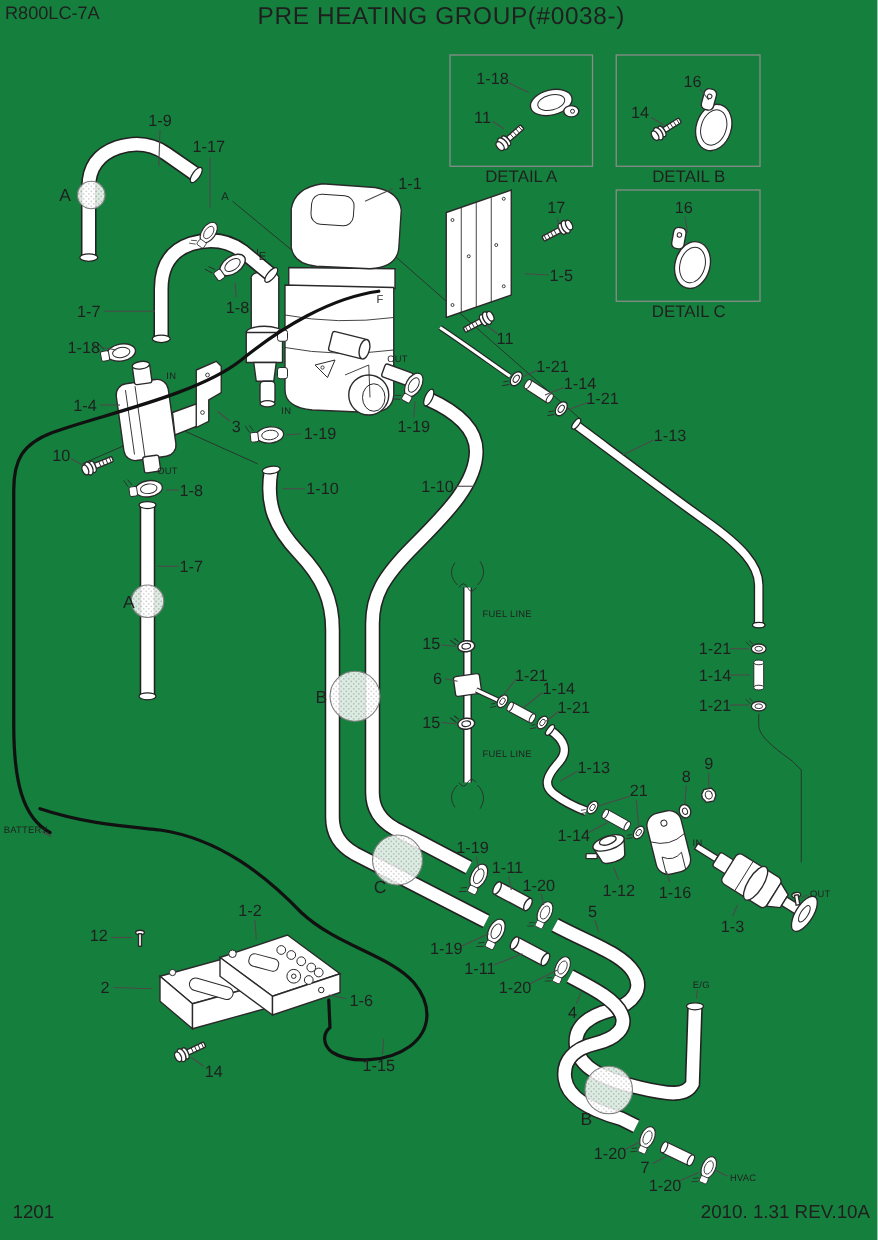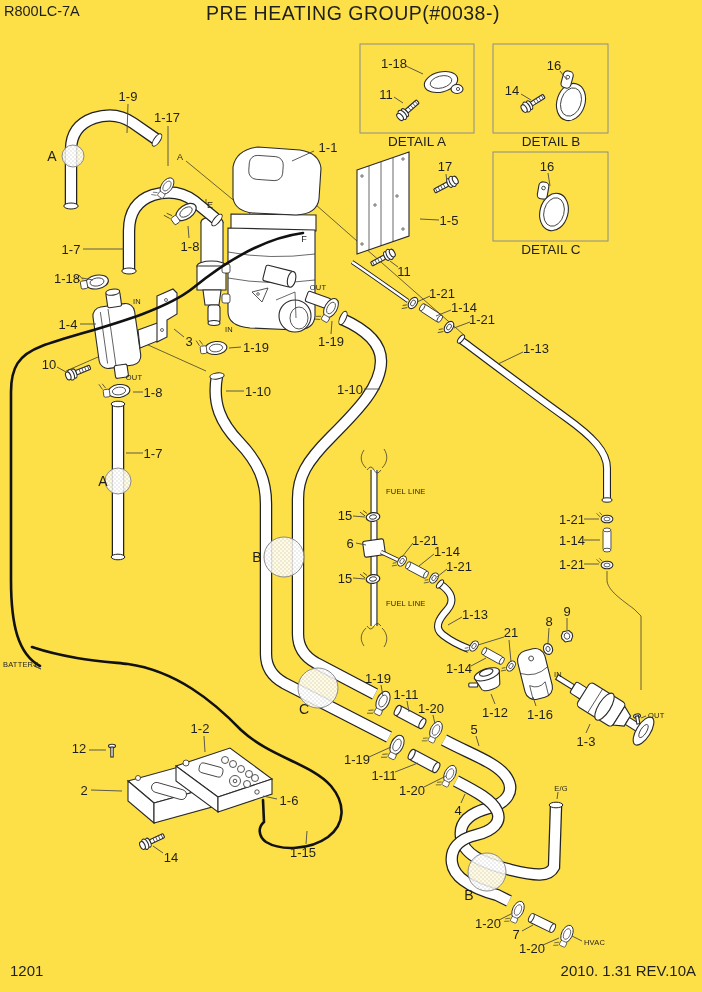--- a/index.html
+++ b/index.html
@@ -1,16 +1,16 @@
 <!DOCTYPE html>
 <html><head>
 <meta charset="utf-8">
 <style>
   html,body{margin:0;padding:0;background:#ffffff;}
-  .stage{width:702px;height:992px;position:relative;background:#fde047;font-family:"Liberation Sans",sans-serif;}
+  .stage{width:702px;height:992px;position:relative;background:#15803d;font-family:"Liberation Sans",sans-serif;}
   svg text{font-family:"Liberation Sans",sans-serif;fill:#1f1f1f;}
   .hdr-model{font-size:14.5px;}
   .hdr-title{font-size:19.5px;letter-spacing:.5px;}
   .ftr{font-size:15px;}
   .dtitle{font-size:13.5px;}
   .plabel{font-size:13px;}
   .annot{font-size:7.5px;letter-spacing:.2px;}
   .marker{font-size:14px;}
   .pletter{font-size:9px;}
   .lead{stroke:#4a4a4a;stroke-width:.9;fill:none;}

